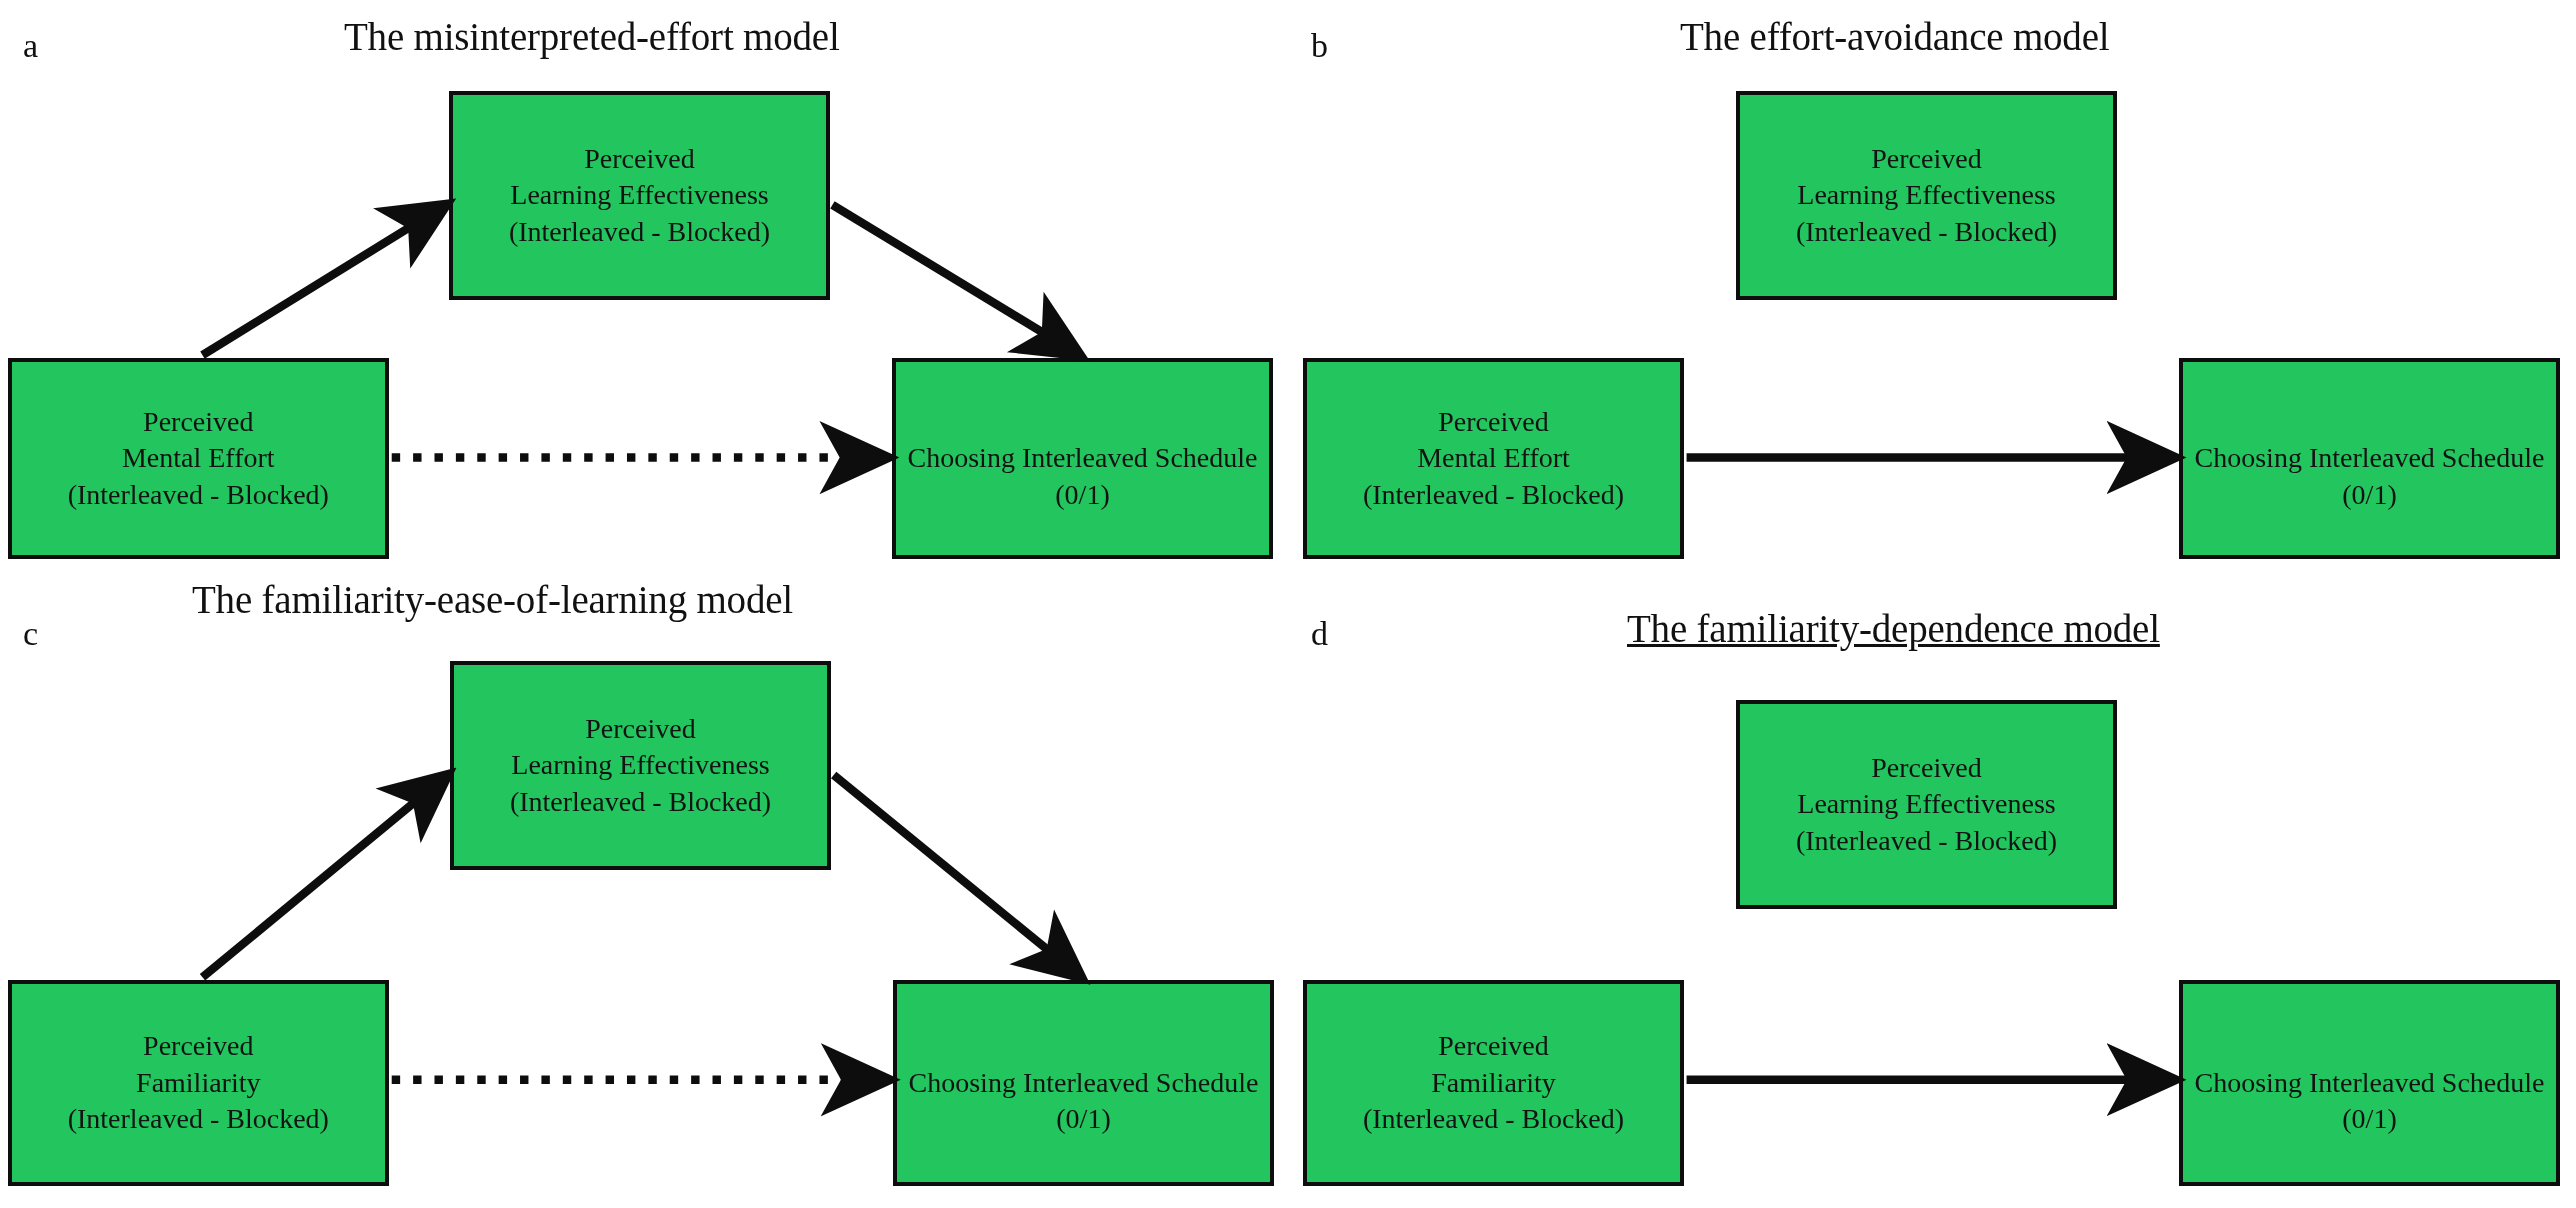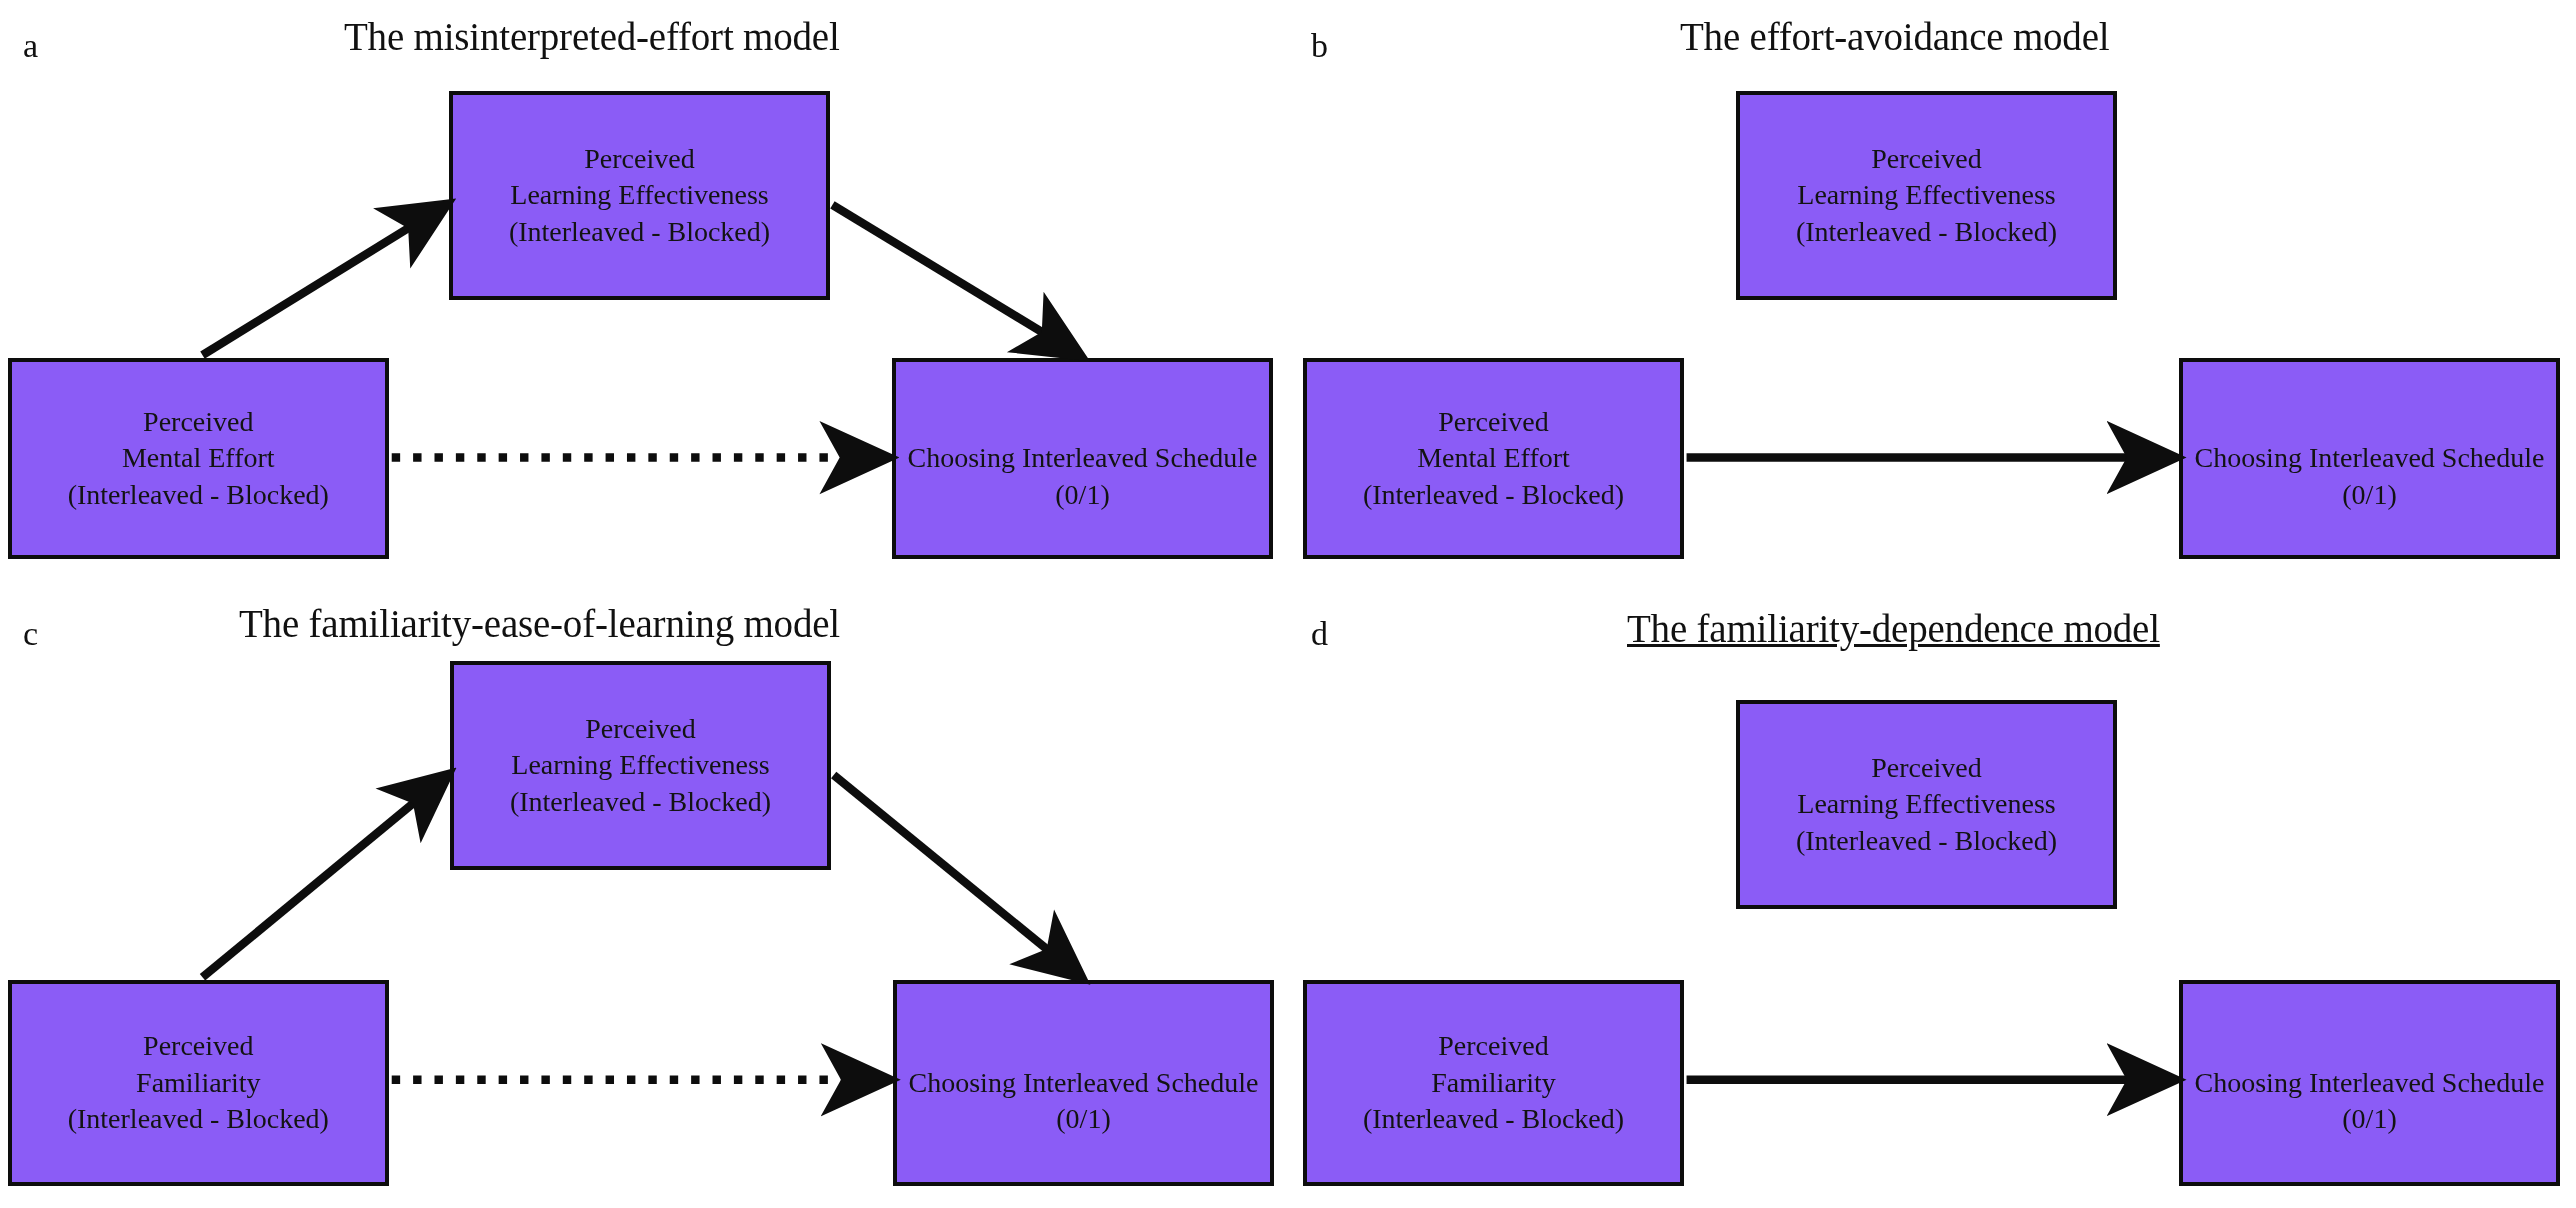--- a/index.html
+++ b/index.html
@@ -41,21 +41,21 @@
     color: #111;
     white-space: nowrap;
     font-weight: 400;
     letter-spacing: -0.2px;
   }
   
   .node {
     position: absolute;
     box-sizing: border-box;
     border: 4.5px solid #0d0d0d;
-    background: #8b5cf6;
+    background: #22c55e;
     display: flex;
     align-items: center;
     justify-content: center;
     text-align: center;
   }
   .node-text {
     font-size: 28px;
     line-height: 1.30;
     color: #131313;
     padding: 0 9px;
@@ -153,21 +153,21 @@
         </marker>
       </defs>
       <line x1="2602" y1="706" x2="3354" y2="706" stroke="#0d0d0d" stroke-width="13" marker-end="url(#arrB1)"></line>
     </svg>
   </div>
 
   <div class="panel">
 
     <div class="panel-letter" style="left:23px; top:617px;">c</div>
 
-    <div class="panel-title" style="left:192px; top:604px;margin-left:47px;">The familiarity-ease-of-learning model</div>
+    <div class="panel-title" style="left:192px; top:580px;">The familiarity-ease-of-learning model</div>
 
     <div class="node" style="left:450px; top:661px; width:381px; height:209px;">
       <div class="node-text">Perceived
 Learning Effectiveness
 (Interleaved - Blocked)</div>
     </div>
 
     <div class="node" style="left:7.8px; top:980px; width:381px; height:206px;">
       <div class="node-text">Perceived
 Familiarity

